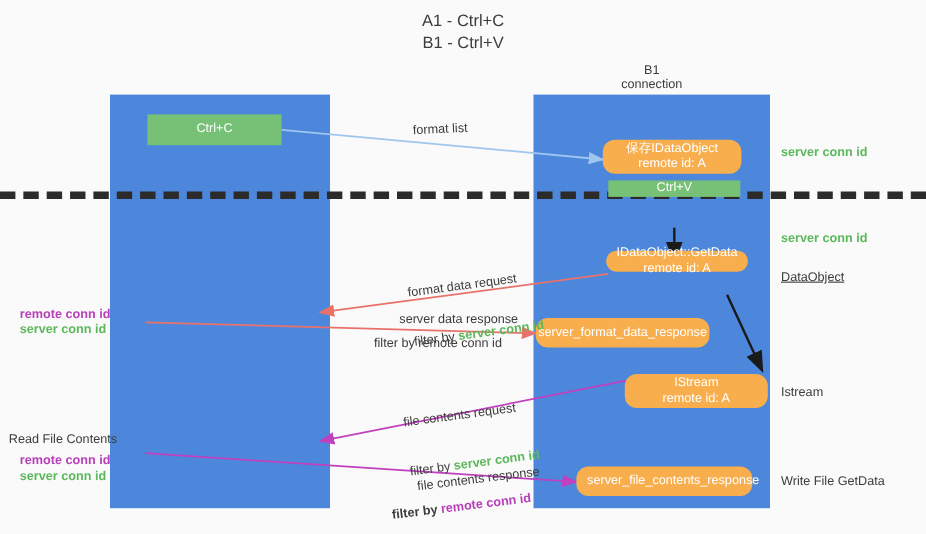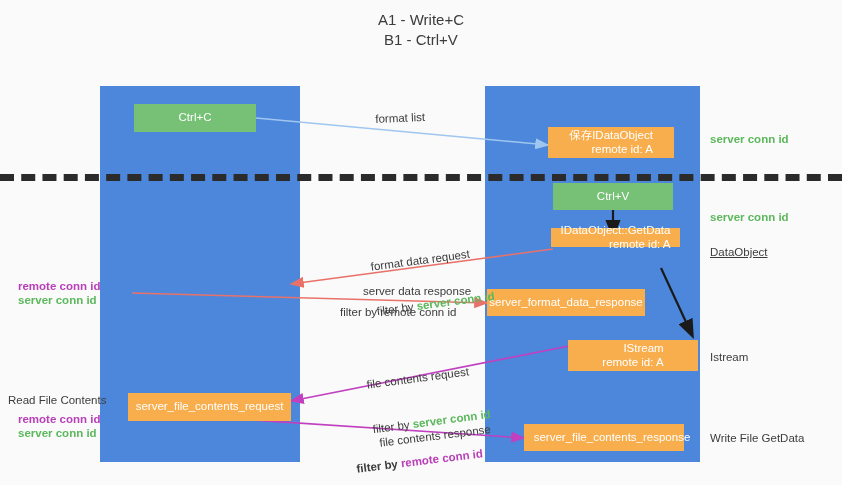--- a/index.html
+++ b/index.html
@@ -36,28 +36,28 @@
     font-size: 11.5px;
     color: #3c3c3c;
     line-height: 13px;
     white-space: pre-line;
   }
   .box {
     position: absolute;
     display: flex;
     align-items: center;
     justify-content: center;
-    text-align: right;
+    text-align: center;
     font-size: 11.5px;
     color: #ffffff;
     line-height: 13.5px;
     white-space: pre-line;
     box-sizing: border-box;
   }
-  .box.orange { background: #f9ae4d; }
+  .box.orange { background: #f9ae4d; border-radius: 11px; }
   .box.green  { background: #76c176; }
   .lbl {
     position: absolute;
     font-size: 11.5px;
     color: #3c3c3c;
     line-height: 14px;
     white-space: pre;
   }
   .lbl.green  { color: #5cb85c; font-weight: bold; }
   .lbl.purple { color: #b83fb8; font-weight: bold; }
@@ -85,25 +85,27 @@
     width: 842px;
     height: 0;
     border-top: 7px dashed #2b2b2b;
   }
 </style>
 </head>
 <body>
 
 <div id="canvas">
 
-  <div class="title">A1 - Write+C
+  <div class="title">A1 - Ctrl+C
 B1 - Ctrl+V</div>
 
   <div class="colhead" style="left:100px; top:58px; width:200px;margin-top:45px;">A1
 remote</div>
+  <div class="colhead" style="left:485px; top:58px; width:215px;">B1
+connection</div>
 
   <div class="col" style="left:100px; top:86px; width:200px; height:376px;"></div>
   <div class="col" style="left:485px; top:86px; width:215px; height:376px;"></div>
 
   <svg class="overlay">
     <defs>
       <marker id="ah-blue" markerWidth="9" markerHeight="7" refX="8" refY="3.5" orient="auto">
         <polygon points="0,0 9,3.5 0,7" fill="#9fc6ef"></polygon>
       </marker>
       <marker id="ah-red" markerWidth="9" markerHeight="7" refX="8" refY="3.5" orient="auto">
@@ -130,26 +132,25 @@
     <line x1="569" y1="346" x2="291" y2="401" stroke="#c040c0" stroke-width="1.6" marker-end="url(#ah-purple)"></line>
 
     <line x1="132" y1="412" x2="524" y2="438" stroke="#c040c0" stroke-width="1.6" marker-end="url(#ah-purple)"></line>
   </svg>
 
   <div class="dashline" style="top:174px;"></div>
 
   <div class="box green" style="left:134px; top:104px; width:122px; height:28px;">Ctrl+C</div>
 
 
-  <div class="box orange" style="left:128px; top:393px; width:163px; height:28px;">server_file_contents_request</div>
 
   <div class="box orange" style="left:548px; top:127px; width:126px; height:31px;">保存IDataObject
 remote id: A</div>
 
-  <div class="box green" style="left:553px; top:183px; width:120px; height:27px;">Ctrl+V</div>
+  <div class="box green" style="left:553px; top:164px; width:120px; height:15px;">Ctrl+V</div>
 
   <div class="box orange" style="left:551px; top:228px; width:129px; height:19px;">IDataObject::GetData
 remote id: A</div>
 
   <div class="box orange" style="left:568px; top:340px; width:130px; height:31px;">IStream
 remote id: A</div>
 
   <div class="box orange" style="left:487px; top:289px; width:158px; height:27px;">server_format_data_response</div>
 
   <div class="box orange" style="left:524px; top:424px; width:160px; height:27px;padding-left:16px;">server_file_contents_response</div>

